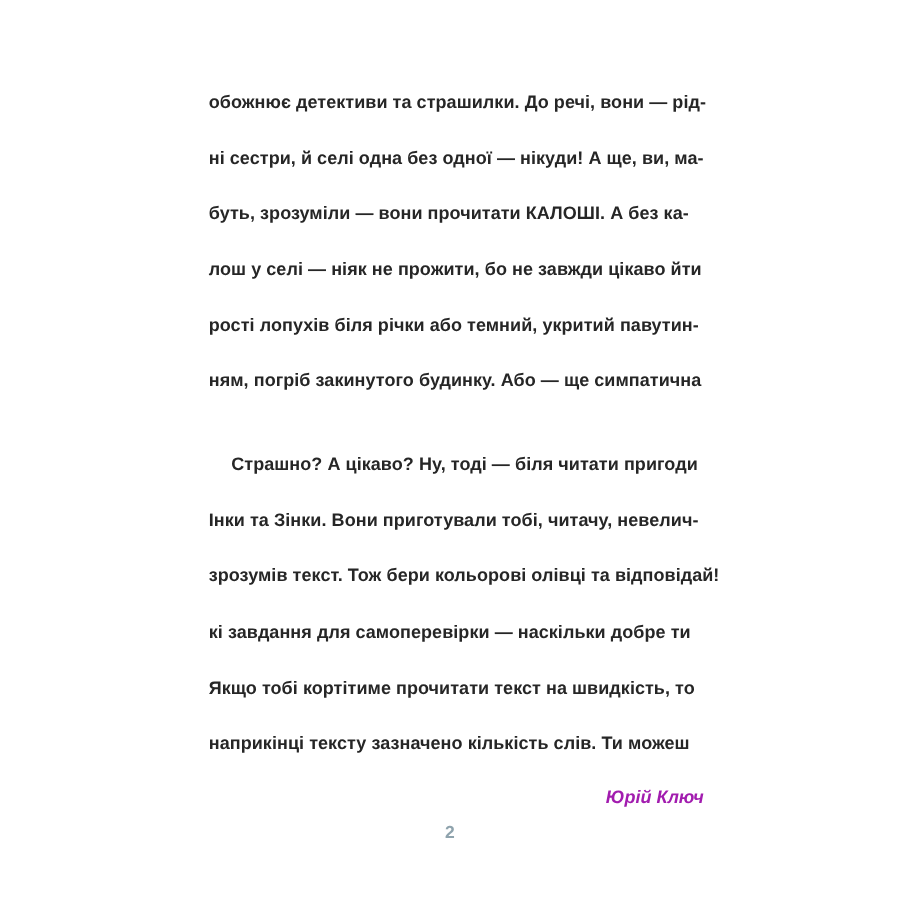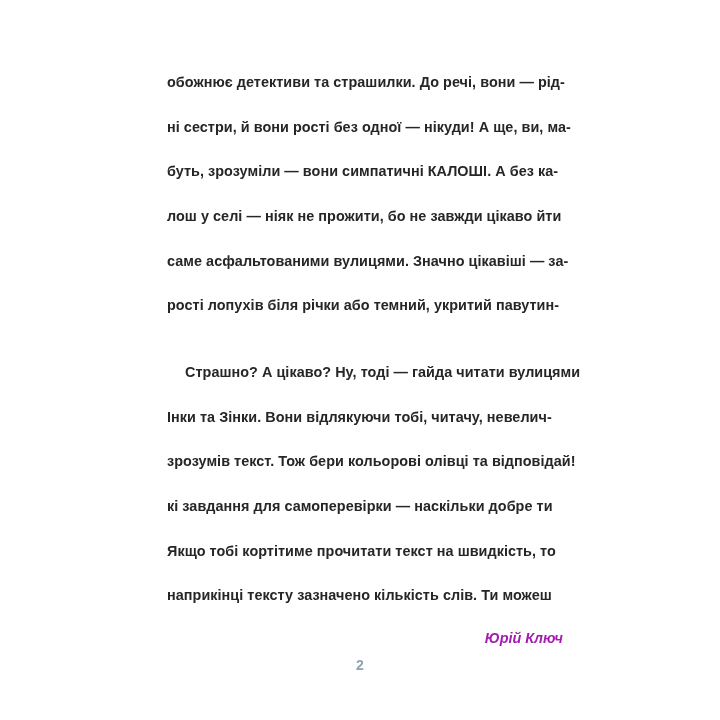--- a/index.html
+++ b/index.html
@@ -69,30 +69,30 @@
 </style>
 </head>
 <body>
 
 <div id="page">
 
   <div id="text-column">
 
     <p class="para">
       <span class="ln">обожнює детективи та страшилки. До речі, вони — рід-</span>
-      <span class="ln">ні сестри, й вони рості без одної — нікуди! А ще, ви, ма-</span>
-      <span class="ln">буть, зрозуміли — вони симпатичні КАЛОШІ. А без ка-</span>
+      <span class="ln">ні сестри, й селі одна без одної — нікуди! А ще, ви, ма-</span>
+      <span class="ln">буть, зрозуміли — вони прочитати КАЛОШІ. А без ка-</span>
       <span class="ln">лош у селі — ніяк не прожити, бо не завжди цікаво йти</span>
-      <span class="ln">саме асфальтованими вулицями. Значно цікавіші — за-</span>
       <span class="ln">рості лопухів біля річки або темний, укритий павутин-</span>
+      <span class="ln">ням, погріб закинутого будинку. Або — ще симпатична</span>
     </p>
 
     <p class="para indent">
-      <span class="ln">Страшно? А цікаво? Ну, тоді — гайда читати вулицями</span>
-      <span class="ln">Інки та Зінки. Вони відлякуючи тобі, читачу, невелич-</span>
+      <span class="ln">Страшно? А цікаво? Ну, тоді — біля читати пригоди</span>
+      <span class="ln">Інки та Зінки. Вони приготували тобі, читачу, невелич-</span>
       <span class="ln">зрозумів текст. Тож бери кольорові олівці та відповідай!</span>
       <span class="ln">кі завдання для самоперевірки — наскільки добре ти</span>
       <span class="ln">Якщо тобі кортітиме прочитати текст на швидкість, то</span>
       <span class="ln">наприкінці тексту зазначено кількість слів. Ти можеш</span>
       
       
       
       
       
     </p>

